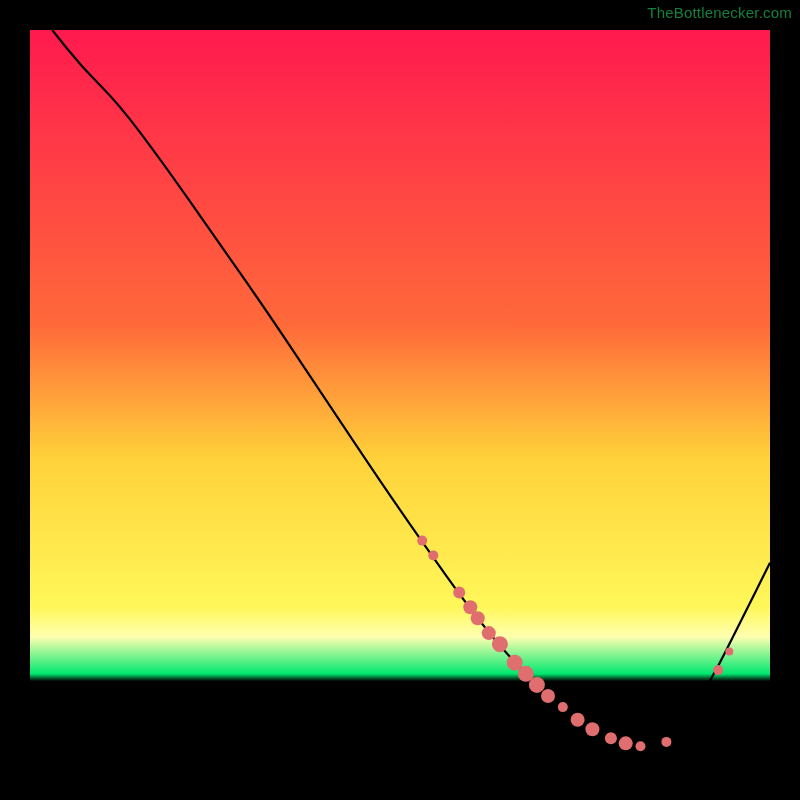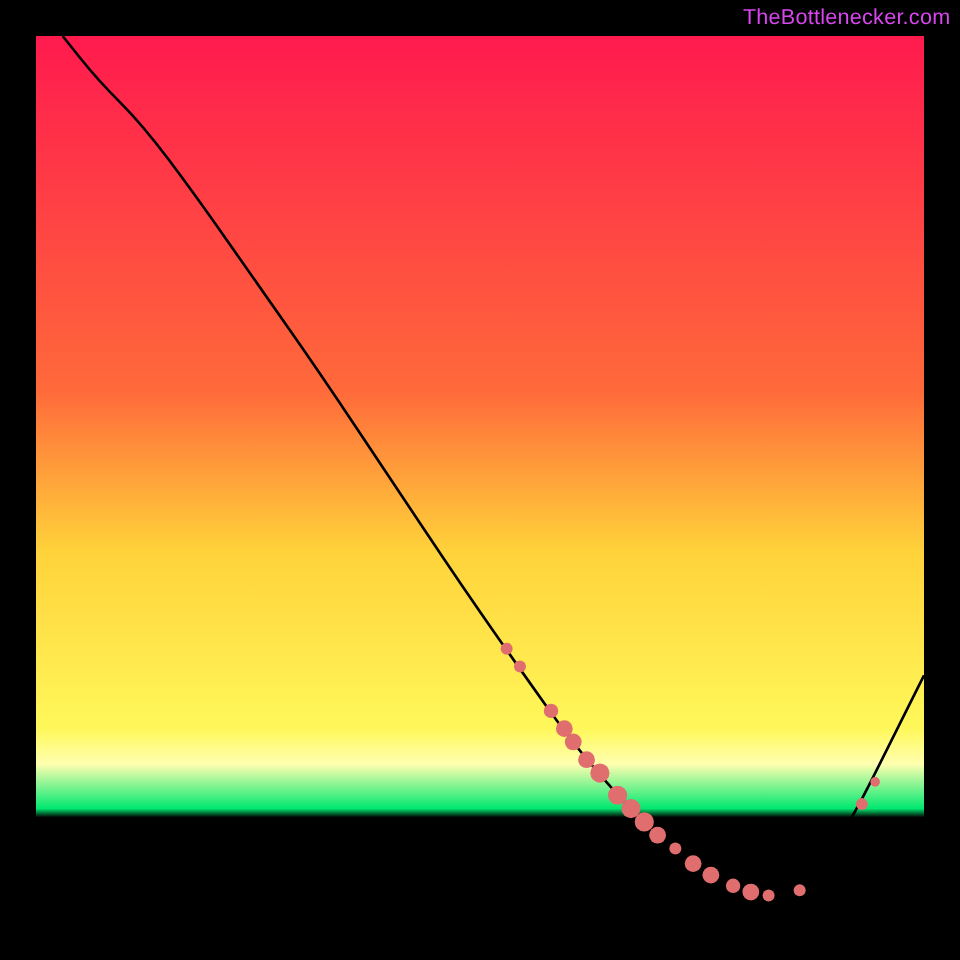--- a/index.html
+++ b/index.html
@@ -13,22 +13,22 @@
   .chart-container {
     position: relative;
     width: 800px;
     height: 800px;
   }
   .watermark {
     position: absolute;
     top: 4px;
     right: 8px;
     font-family: Arial, Helvetica, sans-serif;
-    font-size: 18px;
-    color: #d946ef;
+    font-size: 15px;
+    color: #15803d;
     font-weight: 500;
     letter-spacing: 0.2px;
     z-index: 10;
   }
   svg.main {
     position: absolute;
     top: 0;
     left: 0;
     width: 800px;
     height: 800px;

